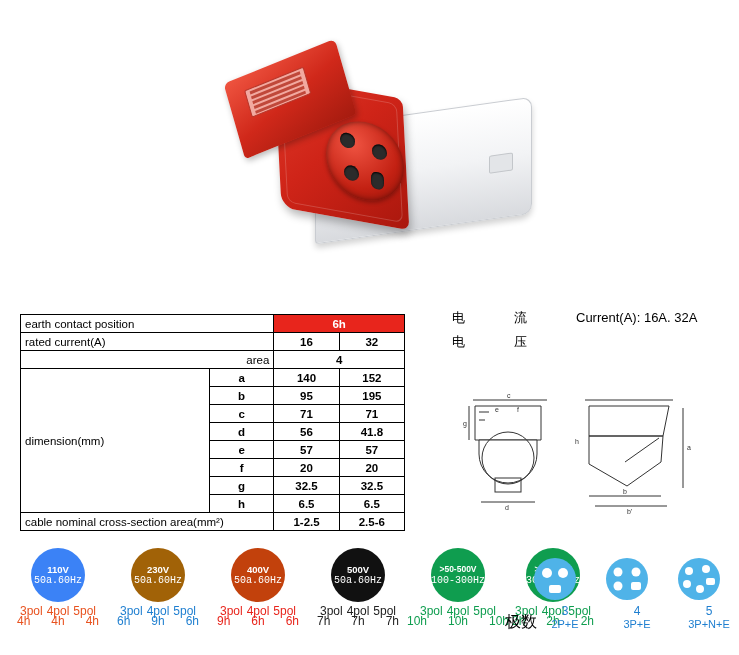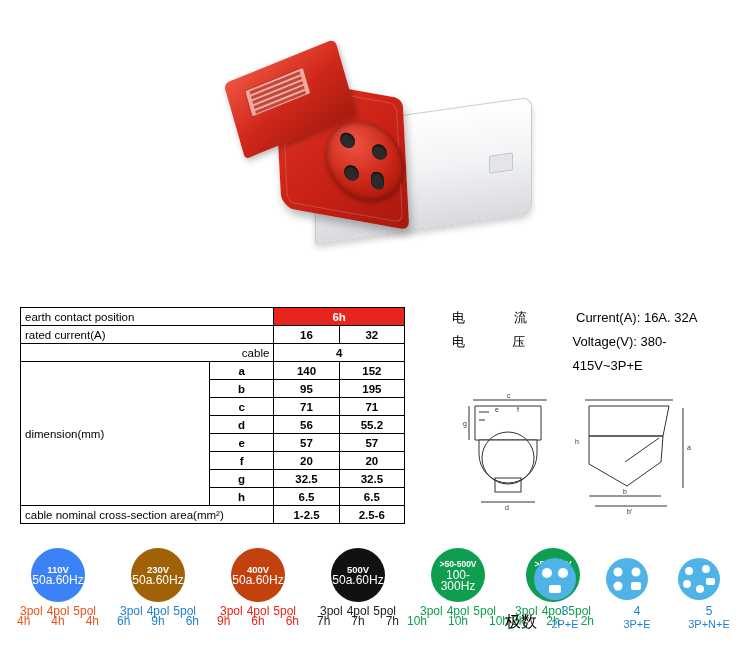--- a/index.html
+++ b/index.html
@@ -68,21 +68,21 @@
   }
   .lid-label{
     position:absolute;left:18px;top:14px;width:62px;height:26px;
     background:#f2a9a0;border:1px solid #b8362a;border-radius:2px;
     overflow:hidden;
   }
   .lid-label i{display:block;height:3px;margin:2px 4px;background:#c0483a;}
 
   
   #spec-table{
-    position:absolute;left:20px;top:307px;width:385px;
+    position:absolute;left:20px;top:314px;width:385px;
     border-collapse:collapse;font-size:11.5px;
   }
   #spec-table td{border:1px solid #000;padding:1px 4px;height:15px;}
   .lbl{text-align:left;}
   .ctr{text-align:center;font-weight:bold;}
   .rgt{text-align:right;padding-right:6px;}
   .red-cell{background:#e8251c;color:#fff;text-align:center;font-weight:bold;}
   .nowrap{white-space:nowrap;}
 
   
@@ -96,21 +96,21 @@
   svg{display:block;}
 
   
   #volt-row{position:absolute;left:22px;top:548px;width:700px;height:100px;}
   .vitem{position:absolute;width:72px;text-align:center;}
   .circle{
     width:54px;height:54px;border-radius:50%;margin:0 auto;
     display:flex;flex-direction:column;align-items:center;justify-content:center;
     color:#fff;font-size:9.5px;line-height:11px;font-weight:bold;
   }
-  .circle span.small{font-weight:normal;font-size:12px;}
+  .circle span.small{font-weight:normal;font-size:10px;font-family:Liberation Mono, monospace;}
   .poles{margin-top:4px;font-size:12px;line-height:10px;color:#444;}
   .poles b{font-weight:normal;}
   .poles .l1{display:flex;justify-content:center;gap:4px;}
   .poles .l2{display:flex;justify-content:center;gap:21px;}
 
   
   #pole-diagrams{position:absolute;left:506px;top:556px;width:230px;height:95px;}
   .pd{position:absolute;text-align:center;width:66px;}
   .pd .num{font-size:12px;color:#1f7fd0;margin-top:2px;}
   .pd .sub{font-size:11px;color:#1f7fd0;}
@@ -146,21 +146,21 @@
       <tr>
     <td class="lbl" colspan="2">earth contact position</td>
     <td class="red-cell" colspan="2">6h</td>
   </tr>
   <tr>
     <td class="lbl" colspan="2">rated current(A)</td>
     <td class="ctr" style="width:62px">16</td>
     <td class="ctr" style="width:62px">32</td>
   </tr>
   <tr>
-    <td class="rgt" colspan="2">cable</td>
+    <td class="rgt" colspan="2">area</td>
     <td class="ctr" colspan="2">4</td>
   </tr>
   <tr>
     <td class="lbl" rowspan="8" style="width:185px">dimension(mm)</td>
     <td class="ctr" style="width:58px">a</td>
     <td class="ctr">140</td>
     <td class="ctr">152</td>
   </tr>
   <tr>
     <td class="ctr">b</td>
@@ -168,21 +168,21 @@
     <td class="ctr">195</td>
   </tr>
   <tr>
     <td class="ctr">c</td>
     <td class="ctr">71</td>
     <td class="ctr">71</td>
   </tr>
   <tr>
     <td class="ctr">d</td>
     <td class="ctr">56</td>
-    <td class="ctr">55.2</td>
+    <td class="ctr">41.8</td>
   </tr>
   <tr>
     <td class="ctr">e</td>
     <td class="ctr">57</td>
     <td class="ctr">57</td>
   </tr>
   <tr>
     <td class="ctr">f</td>
     <td class="ctr">20</td>
     <td class="ctr">20</td>
@@ -207,21 +207,20 @@
 
 <div id="right-spec">
   <div class="row">
     <div class="cn">电</div>
     <div class="cn2">流</div>
     <div>Current(A): 16A. 32A</div>
   </div>
   <div class="row">
     <div class="cn">电</div>
     <div class="cn2">压</div>
-    <div>Voltage(V): 380-415V~3P+E</div>
   </div>
 </div>
 
 <div id="drawings">
   <svg width="270" height="140" viewBox="0 0 270 140">
     <g stroke="#333" fill="none" stroke-width="1">
 
       <line x1="18" y1="8" x2="92" y2="8"></line>
       <path d="M20 14 h66 v34 h-66 z"></path>
       <path d="M24 48 h58 v14 a29 29 0 0 1 -58 0 z" fill="#fff"></path>

